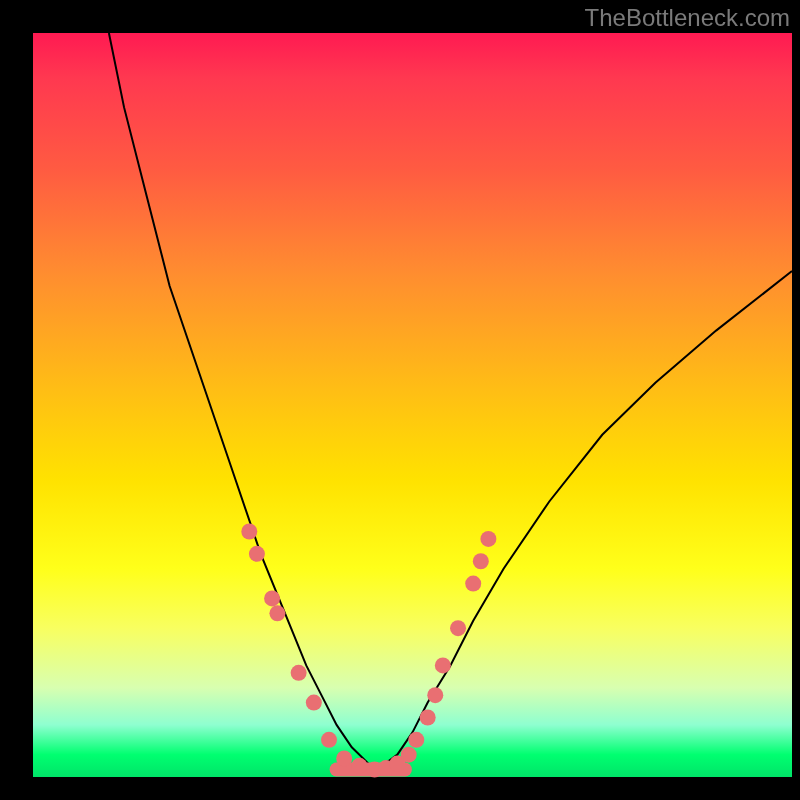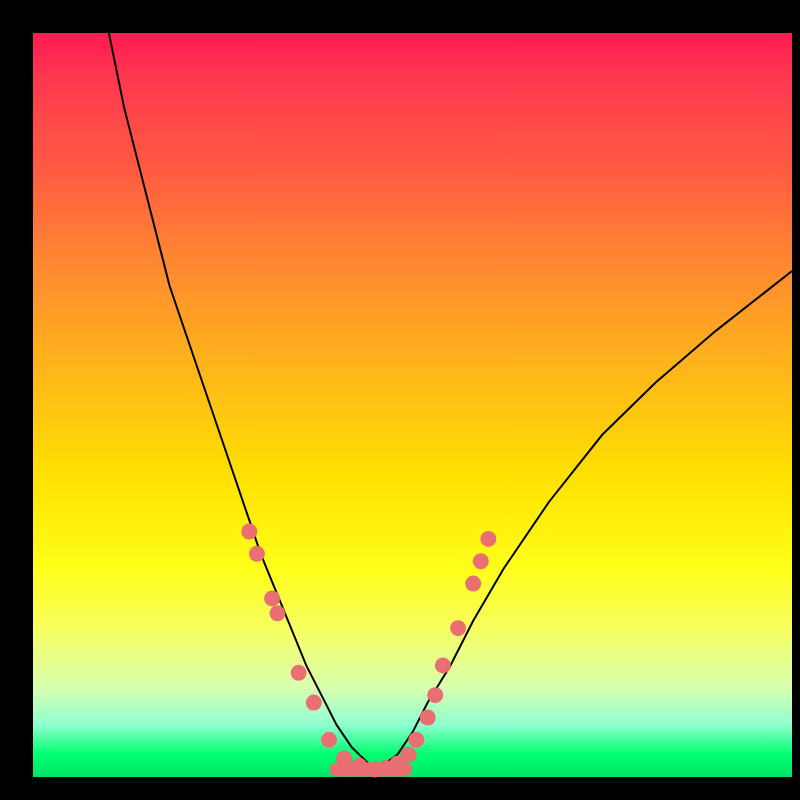--- a/index.html
+++ b/index.html
@@ -88,13 +88,14 @@
           <circle cx="394.68" cy="684.48" r="8" fill="#e96f72"></circle>
           <circle cx="402.27" cy="662.16" r="8" fill="#e96f72"></circle>
           <circle cx="409.86" cy="632.40" r="8" fill="#e96f72"></circle>
           <circle cx="425.04" cy="595.20" r="8" fill="#e96f72"></circle>
           <circle cx="440.22" cy="550.56" r="8" fill="#e96f72"></circle>
           <circle cx="447.81" cy="528.24" r="8" fill="#e96f72"></circle>
           <circle cx="455.40" cy="505.92" r="8" fill="#e96f72"></circle>
         </g>
     </svg>
   </div>
+  <div class="watermark">TheBottleneck.com</div>
 </div>
 
 </body></html>

